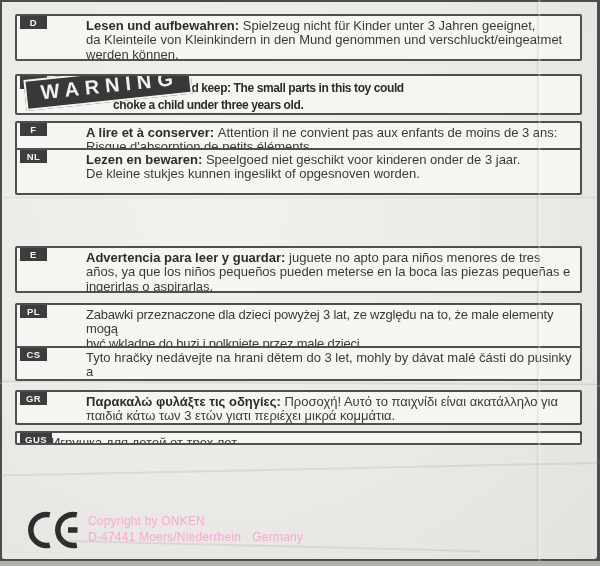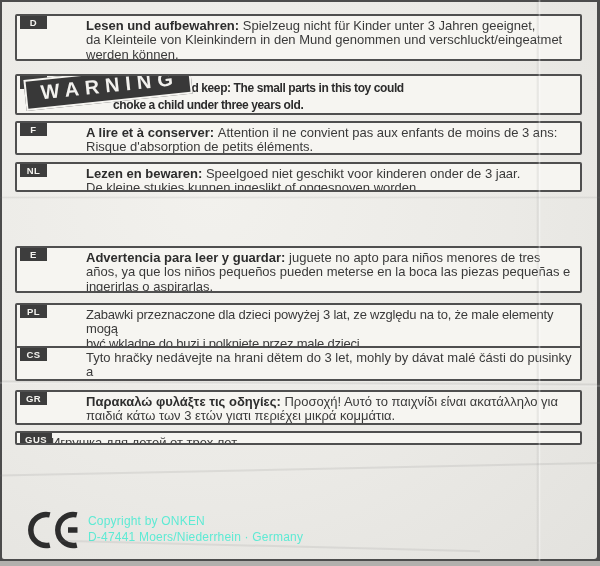--- a/index.html
+++ b/index.html
@@ -47,21 +47,21 @@
     padding-left:96px;font-size:12px;font-weight:bold;
     letter-spacing:-.4px;line-height:16.5px;color:#2c2c2c;padding-top:4px;
   }
   .sec-pl .text{letter-spacing:-.2px;}
   .sec-gus .text{padding-left:34px;padding-top:3px;}
   
   .footer{position:absolute;left:0;top:503px;width:600px;height:56px;}
   .ce{position:absolute;left:24px;top:4px;}
   .copyright{
     position:absolute;left:88px;top:11px;
-    font-size:12px;line-height:15.5px;color:#5eead4;letter-spacing:.2px;
+    font-size:12px;line-height:15.5px;color:#f9a8d4;letter-spacing:.2px;
   }
   
   .crease{position:absolute;pointer-events:none;}
   .crease-v{left:536px;top:0;width:5px;height:100%;
     background:linear-gradient(90deg,rgba(110,110,110,0) 0%,rgba(110,110,110,.14) 40%,rgba(255,255,255,.35) 70%,rgba(110,110,110,0) 100%);}
   .crease-h1{left:0;top:196px;width:100%;height:3px;background:linear-gradient(rgba(120,120,120,0),rgba(120,120,120,.12),rgba(120,120,120,0));}
   .crease-h2{left:0;top:381px;width:100%;height:4px;transform:rotate(.3deg);
     background:linear-gradient(rgba(120,120,120,0),rgba(120,120,120,.16),rgba(255,255,255,.3));}
   .crease-d1{left:-10px;top:468px;width:640px;height:2px;transform:rotate(-1.2deg);background:rgba(125,125,125,.15);}
   .crease-d2{left:60px;top:545px;width:420px;height:2px;transform:rotate(1.4deg);background:rgba(125,125,125,.14);}
@@ -85,21 +85,21 @@
     <p class="text"><b class="lead">Please read and keep:</b><span>The small parts in this toy could
 choke a child under three years old.</span></p>
   </section>
 
   <section class="block sec-f" style="top:121px;height:34px;">
     <span class="badge">F</span>
     <p class="text"><b class="lead">A lire et à conserver:</b><span>Attention il ne convient pas aux enfants de moins de 3 ans:
 Risque d'absorption de petits éléments.</span></p>
   </section>
 
-  <section class="block sec-nl" style="top:162px;height:30px;">
+  <section class="block sec-nl" style="top:148px;height:47px;">
     <span class="badge">NL</span>
     <p class="text"><b class="lead">Lezen en bewaren:</b><span>Speelgoed niet geschikt voor kinderen onder de 3 jaar.
 De kleine stukjes kunnen ingeslikt of opgesnoven worden.</span></p>
   </section>
 
 
   <section class="block sec-e" style="top:246px;height:47px;">
     <span class="badge">E</span>
     <p class="text"><b class="lead">Advertencia para leer y guardar:</b><span>juguete no apto para niños menores de tres
 años, ya que los niños pequeños pueden meterse en la boca las piezas pequeñas e

